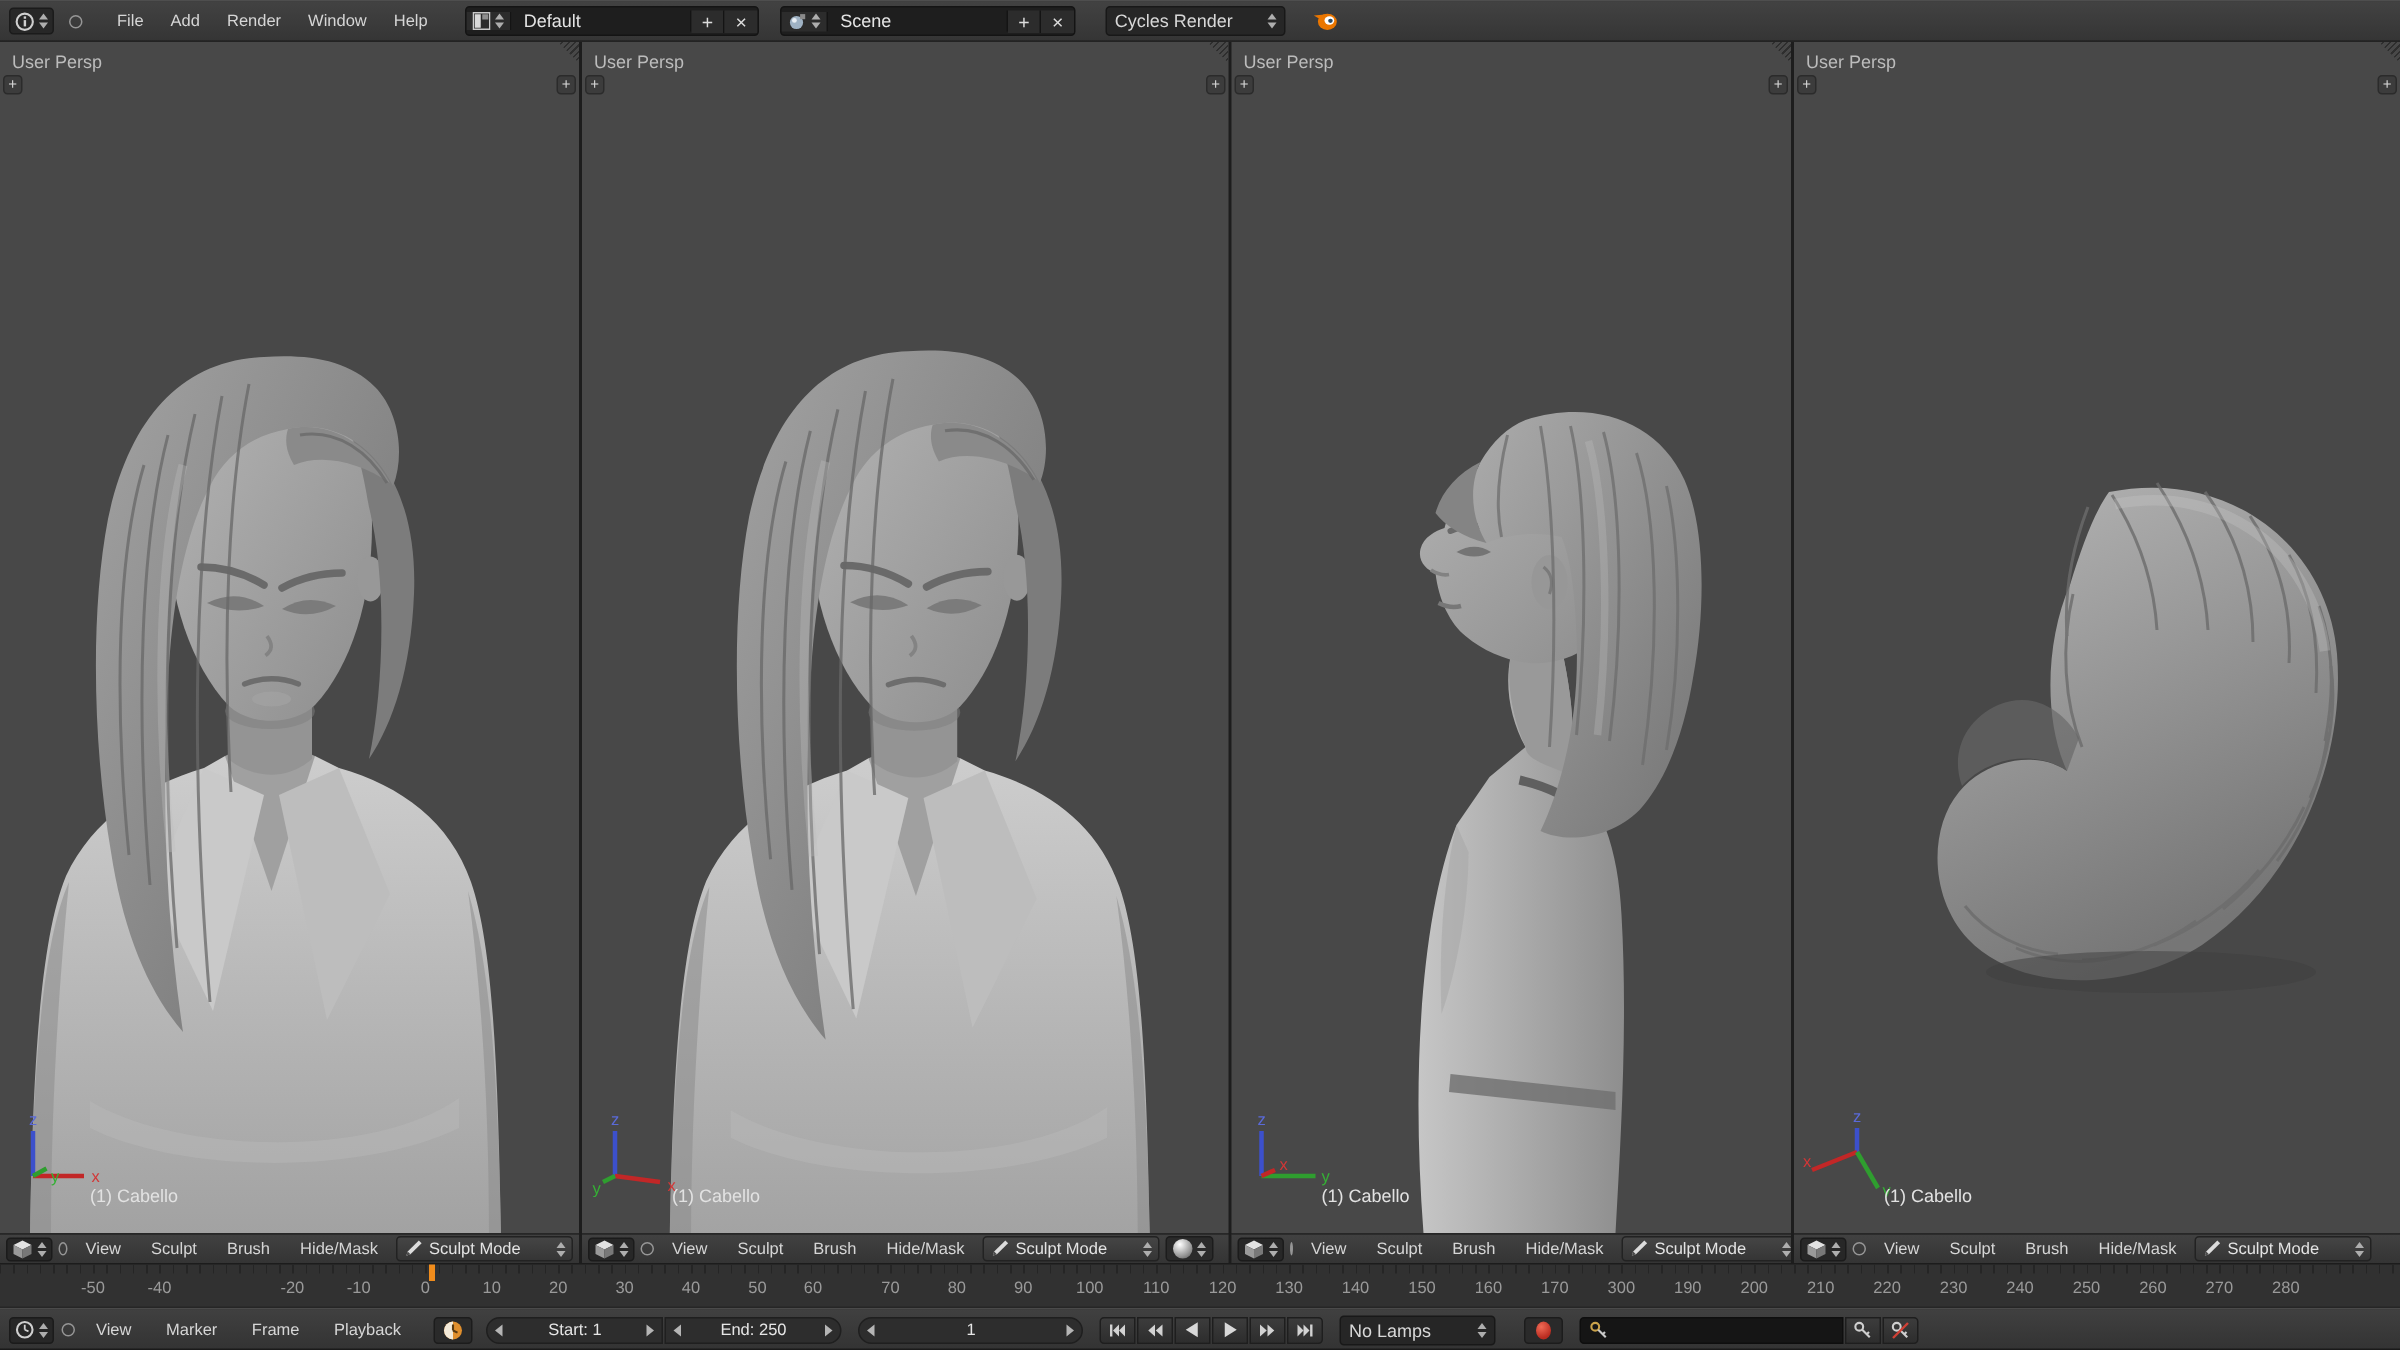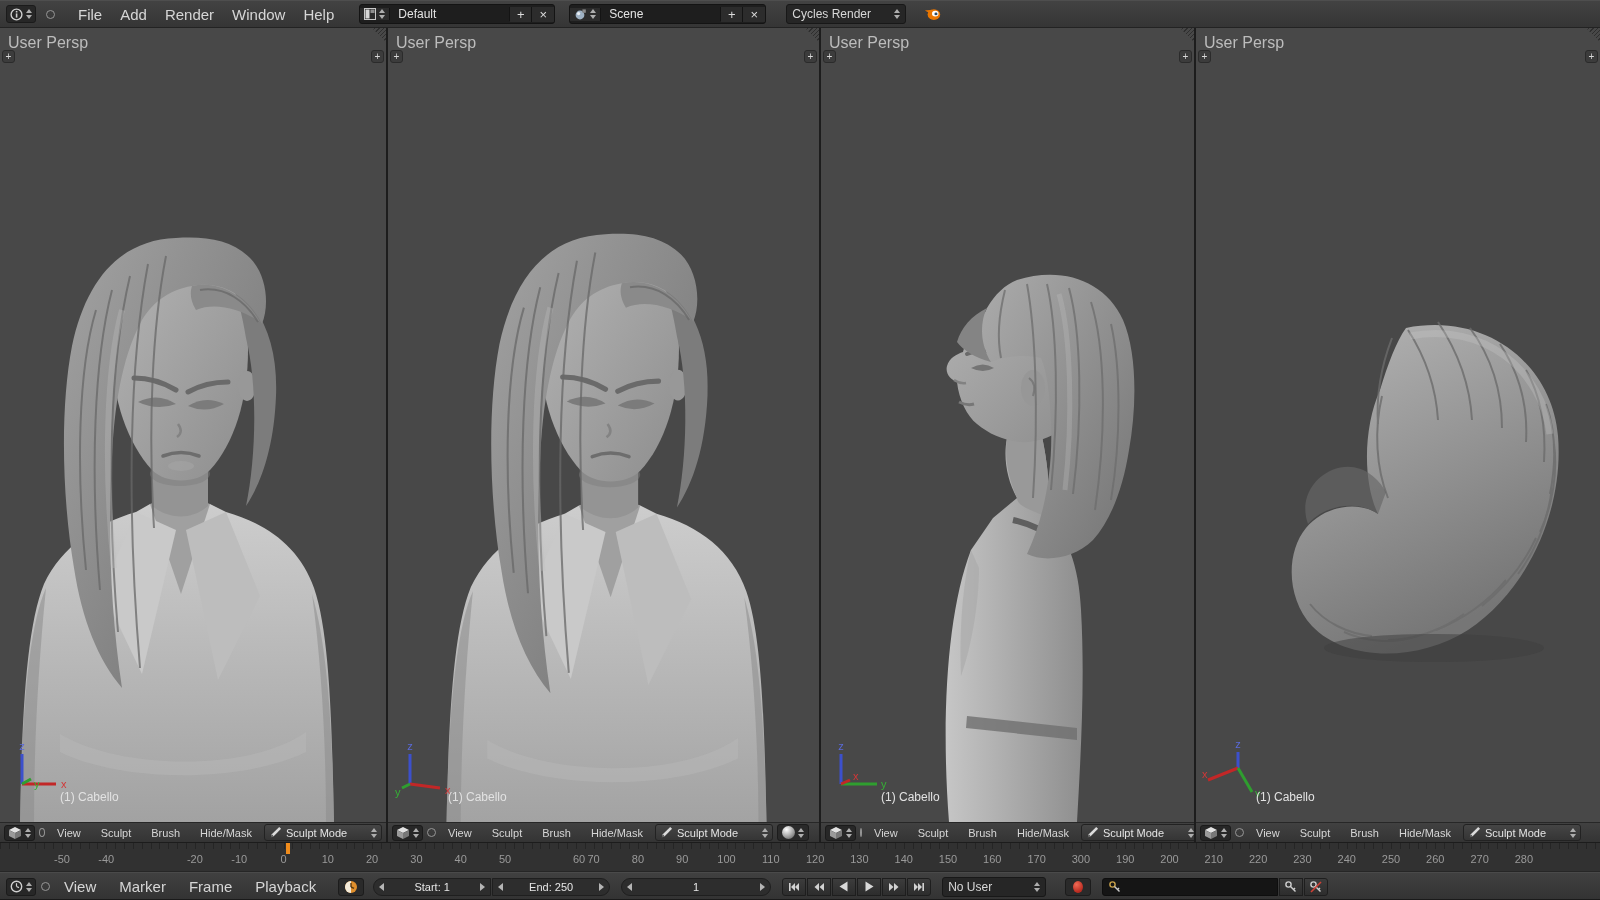--- a/index.html
+++ b/index.html
@@ -2,21 +2,21 @@
 <html><head>
 <meta charset="utf-8">
 <style>
   * { margin:0; padding:0; box-sizing:border-box; }
   html,body { width:1600px; height:900px; overflow:hidden; background:#222; }
   body { font-family:"Liberation Sans","DejaVu Sans",sans-serif; font-size:12px; color:#d8d8d8;
          -webkit-font-smoothing:antialiased; position:relative; }
 
   
   .bar { background:linear-gradient(#424242,#353535); border-top:1px solid #4e4e4e; border-bottom:1px solid #232323; }
-  .menu-item { color:#d6d6d6; font-size:15px; padding:0 9px; cursor:default; white-space:nowrap; }
+  .menu-item { color:#d6d6d6; font-size:11px; padding:0 9px; cursor:default; white-space:nowrap; }
   .ed-btn { display:flex; align-items:center; background:#272727; border:1px solid #1b1b1b; border-radius:3px;
             height:18px; padding:0 3px; gap:3px; }
   .ud { display:flex; flex-direction:column; gap:2px; align-items:center; }
   .ud .tu { width:0;height:0;border-left:3px solid transparent;border-right:3px solid transparent;border-bottom:4px solid #aeaeae; }
   .ud .td { width:0;height:0;border-left:3px solid transparent;border-right:3px solid transparent;border-top:4px solid #aeaeae; }
   .pin-circle { width:9px;height:9px;border:1px solid #969696;border-radius:50%;display:inline-block; }
   .grp { display:flex; align-items:center; background:#1e1e1e; border:1px solid #141414; border-radius:3px; height:20px; overflow:hidden; }
   .grp > * { border-right:1px solid #141414; }
   .grp > *:last-child { border-right:none; }
   .grp .g-icon { display:flex;align-items:center;gap:3px;padding:0 4px;background:#2c2c2c; }
@@ -29,21 +29,21 @@
   .top-header { position:absolute; left:0; top:0; width:1600px; height:28px; display:flex; align-items:center; padding:0 6px; gap:4px; }
   .menubar { display:flex; align-items:center; margin:0 4px; }
   .stats { color:#dedede; font-size:12px; white-space:nowrap; margin-left:8px; }
   .blender-logo { width:18px;height:16px; margin-left:14px; }
 
   
   .vp-row { position:absolute; left:0; top:28px; width:1600px; height:814px; display:flex; }
   .viewport { position:relative; height:814px; border-right:2px solid #1d1d1d; display:flex; flex-direction:column; }
   .viewport:last-child { border-right:none; }
   .vp-canvas { position:relative; flex:1; background:#484848; overflow:hidden; }
-  .vp-label { position:absolute; left:8px; top:6px; color:#bcbcbc; font-size:16px; }
+  .vp-label { position:absolute; left:8px; top:6px; color:#bcbcbc; font-size:12px; }
   .obj-label { position:absolute; left:60px; bottom:18px; color:#e2e2e2; font-size:12px; }
   .plus-handle { position:absolute; top:22px; width:13px; height:13px; background:#3c3c3c; border:1px solid #2b2b2b;
                  border-radius:3px; color:#d8d8d8; font-size:10px; line-height:11px; text-align:center; }
   .plus-left { left:2px; } .plus-right { right:2px; }
   .corner-grip { position:absolute; top:0; right:0; width:14px; height:14px;
                  background:repeating-linear-gradient(-45deg, transparent 0 2px, #2e2e2e 2px 3px);
                  clip-path:polygon(0 0,100% 0,100% 100%); }
   .gizmo { position:absolute; left:4px; bottom:24px; }
   .vp-header { height:20px; display:flex; align-items:center; padding:0 4px; gap:4px;
                background:linear-gradient(#414141,#343434); border-top:1px solid #272727; overflow:hidden; flex:0 0 20px; }
@@ -525,21 +525,21 @@
       <span class="ruler-label" style="left: 106.3px;">-40</span>
       <span class="ruler-label" style="left: 150.6px; margin-top: 32px;">-30</span>
       <span class="ruler-label" style="left: 194.9px;">-20</span>
       <span class="ruler-label" style="left: 239.2px;">-10</span>
       <span class="ruler-label" style="left: 283.5px;">0</span>
       <span class="ruler-label" style="left: 327.8px;">10</span>
       <span class="ruler-label" style="left: 372.1px;">20</span>
       <span class="ruler-label" style="left: 416.4px;">30</span>
       <span class="ruler-label" style="left: 460.7px;">40</span>
       <span class="ruler-label" style="left: 505px;">50</span>
-      <span class="ruler-label" style="left: 579px;">60</span>
+      <span class="ruler-label" style="left: 542px;">60</span>
       <span class="ruler-label" style="left: 593.6px;">70</span>
       <span class="ruler-label" style="left: 637.9px;">80</span>
       <span class="ruler-label" style="left: 682.2px;">90</span>
       <span class="ruler-label" style="left: 726.5px;">100</span>
       <span class="ruler-label" style="left: 770.8px;">110</span>
       <span class="ruler-label" style="left: 815.1px;">120</span>
       <span class="ruler-label" style="left: 859.4px;">130</span>
       <span class="ruler-label" style="left: 903.7px;">140</span>
       <span class="ruler-label" style="left: 948px;">150</span>
       <span class="ruler-label" style="left: 992.3px;">160</span>
@@ -633,21 +633,21 @@
     </span>
     <span class="pb-btn">
       <svg width="12" height="10" viewBox="0 0 12 10">
           <polygon points="1,1 1,9 5,5" fill="#d2d2d2"></polygon>
           <polygon points="5,1 5,9 9,5" fill="#d2d2d2"></polygon>
           <rect x="9.4" y="1" width="1.6" height="8" fill="#d2d2d2"></rect>
         </svg>
     </span>
   </div>
   <div class="dropdown" style="width:104px;margin-left:6px;">
-    <span>No User</span>
+    <span>No Lamps</span>
     <span class="ud">
         <i class="tu"></i>
         <i class="td"></i>
       </span>
   </div>
   <span class="sq-tg" style="margin-left:14px;">
     <span class="rec-dot"></span>
   </span>
   <div class="key-group" style="margin-left:6px;">
     <div class="keyfield">

